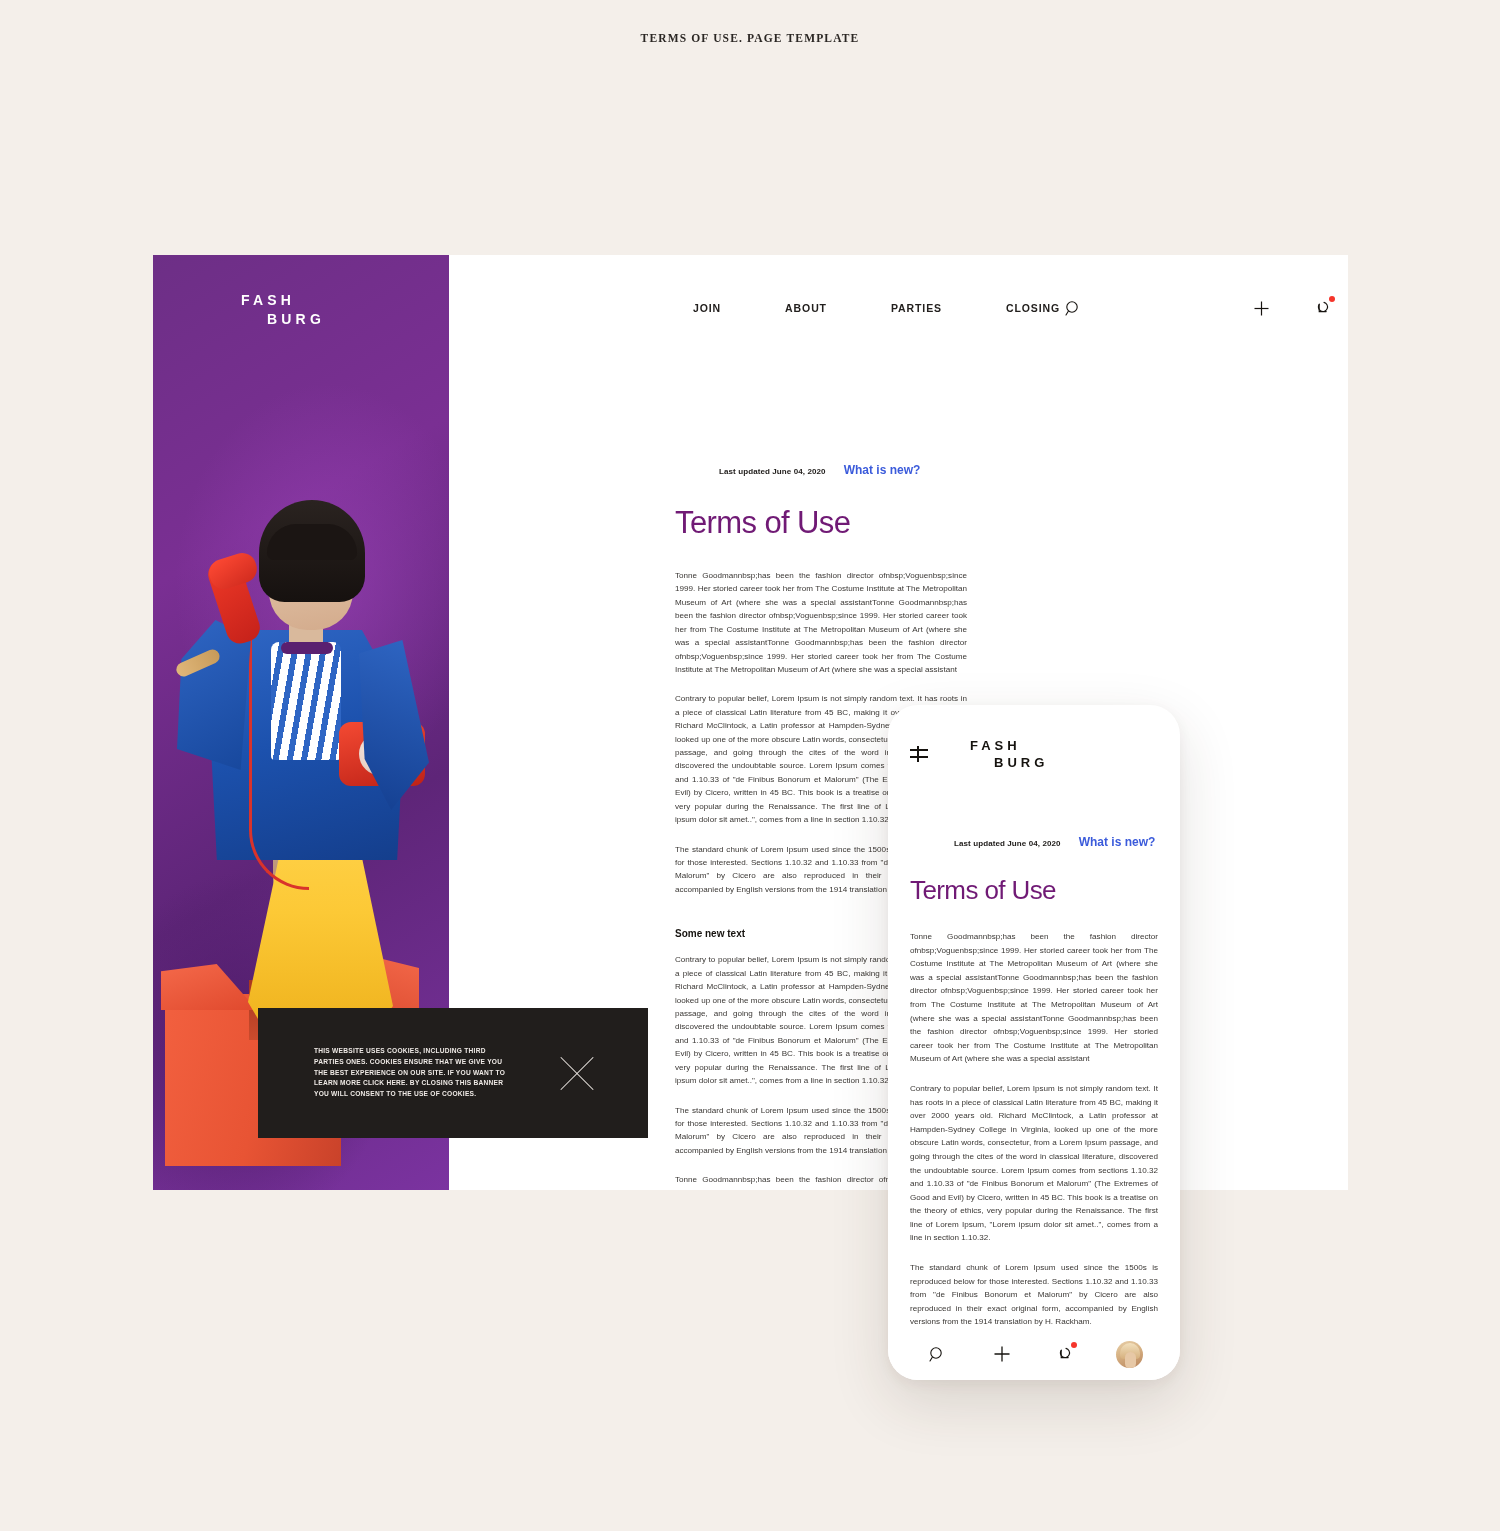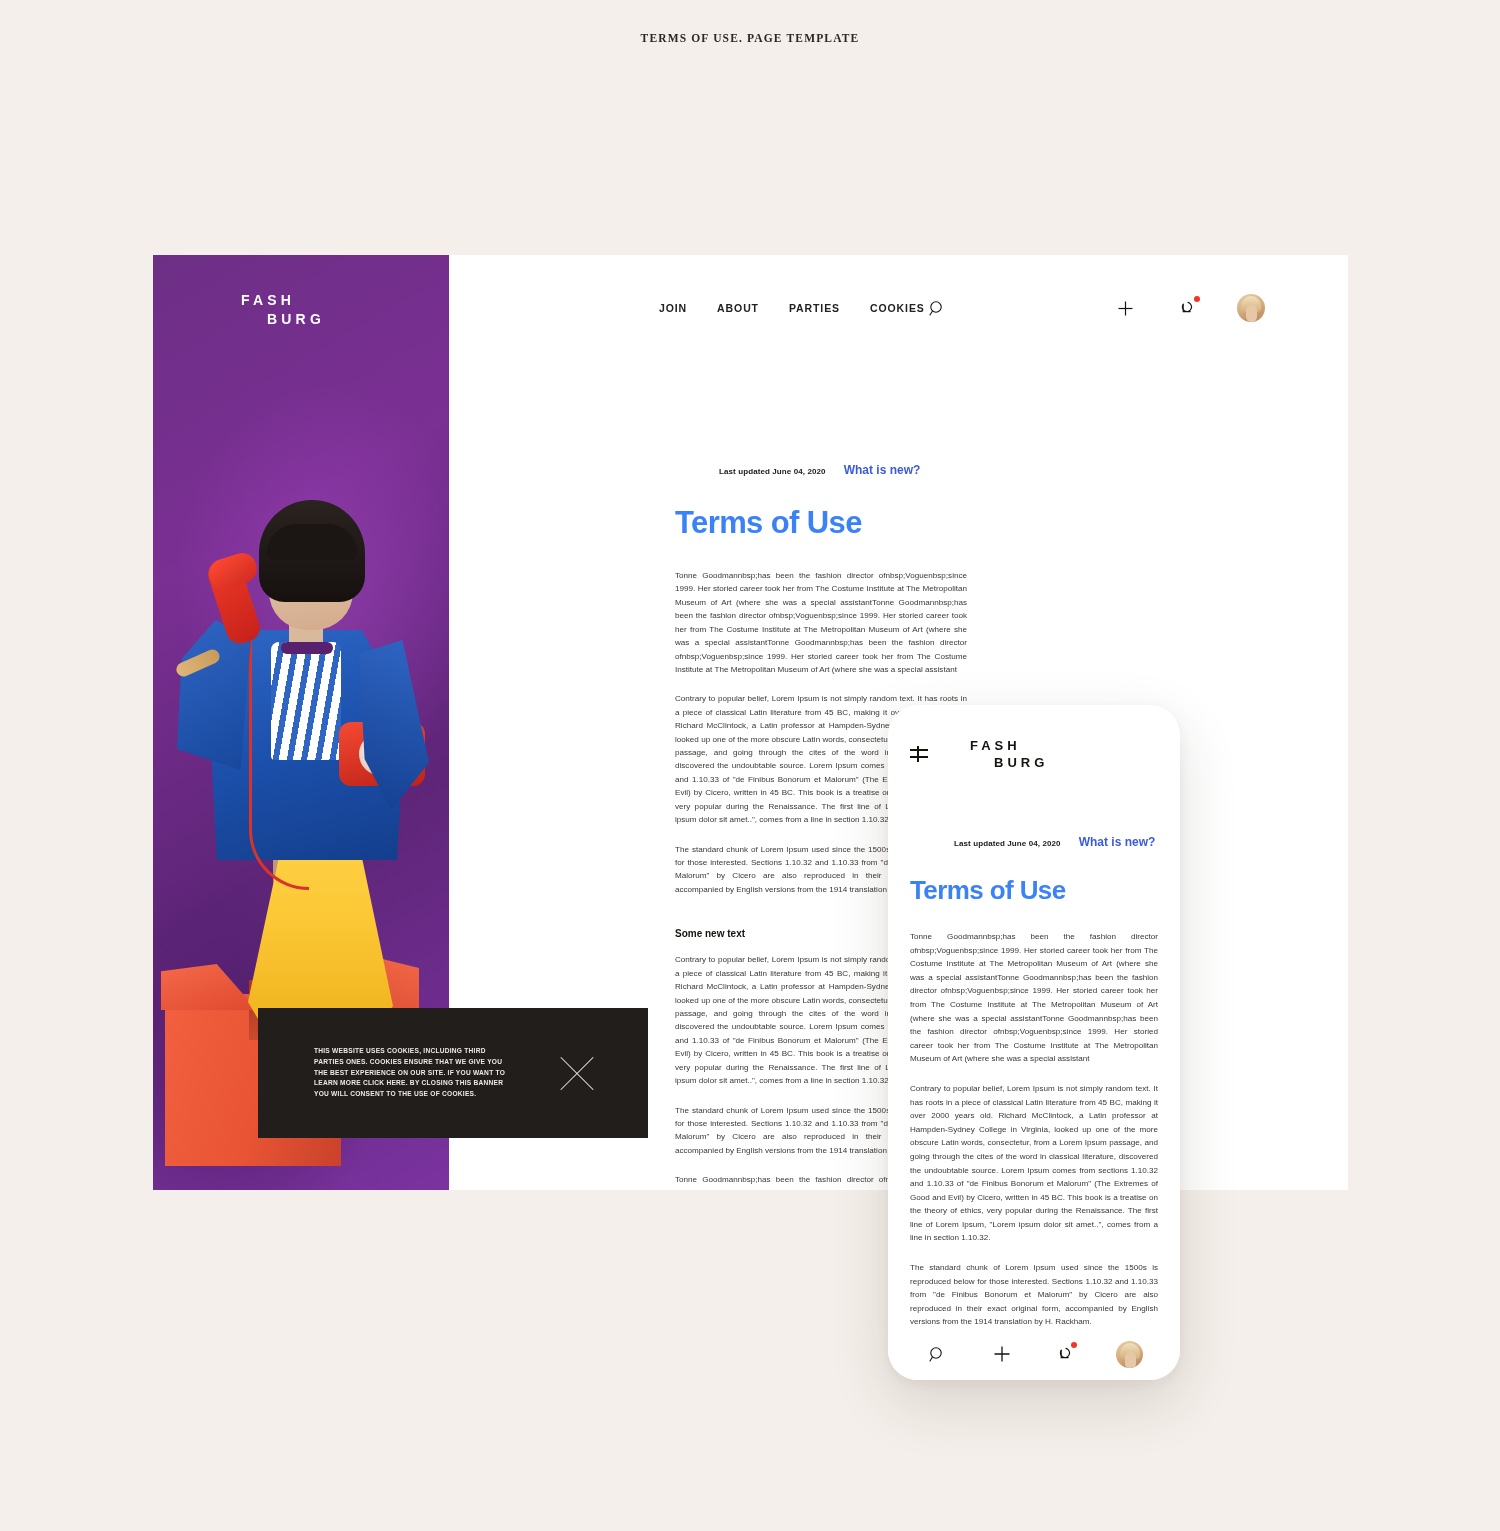--- a/index.html
+++ b/index.html
@@ -227,20 +227,21 @@
     display: flex;
     gap: 30px;
     margin-left: 210px;
   }
   .nav a {
     font-size: 10.5px;
     font-weight: 600;
     letter-spacing: 0.9px;
     color: #23201e;
     text-decoration: none;
+    margin-left: 34px;
   }
   .topbar-actions {
     display: flex;
     align-items: center;
     gap: 36px;
     margin-left: auto;
     margin-right: 90px;
   }
   .icon-btn {
     width: 26px; height: 26px;
@@ -298,23 +299,23 @@
   }
   .meta-link {
     font-size: 12px;
     font-weight: 700;
     color: #3b5bdb;
     text-decoration: none;
     margin-top: 48px;
   }
   h1.doc-title {
     font-size: 31px;
-    font-weight: 700;
+    font-weight: 400;
     letter-spacing: -0.6px;
-    color: #3b82f6;
+    color: #701a75;
     margin-bottom: 28px;
   }
   p.para {
     font-size: 8.1px;
     line-height: 1.66;
     color: #3a3734;
     text-align: justify;
     margin-bottom: 16px;
   }
   h3.sub {
@@ -476,21 +477,21 @@
     </div>
   </div>
 
   <div class="content">
 
     <div class="topbar">
       <nav class="nav">
         <a href="#">JOIN</a>
         <a href="#">ABOUT</a>
         <a href="#">PARTIES</a>
-        <a href="#">COOKIES</a>
+        <a href="#">CLOSING</a>
       </nav>
 
       <div class="topbar-actions">
         <div class="icon-btn">
           <svg width="17" height="17" viewBox="0 0 17 17">
             <circle cx="7" cy="7" r="5.2" fill="none" stroke="#16130f" stroke-width="1.1"></circle>
             <line x1="3.3" y1="11.2" x2="1" y2="15" stroke="#16130f" stroke-width="1.1" stroke-linecap="round"></line>
           </svg>
         </div>
         <div class="icon-gap"></div>

